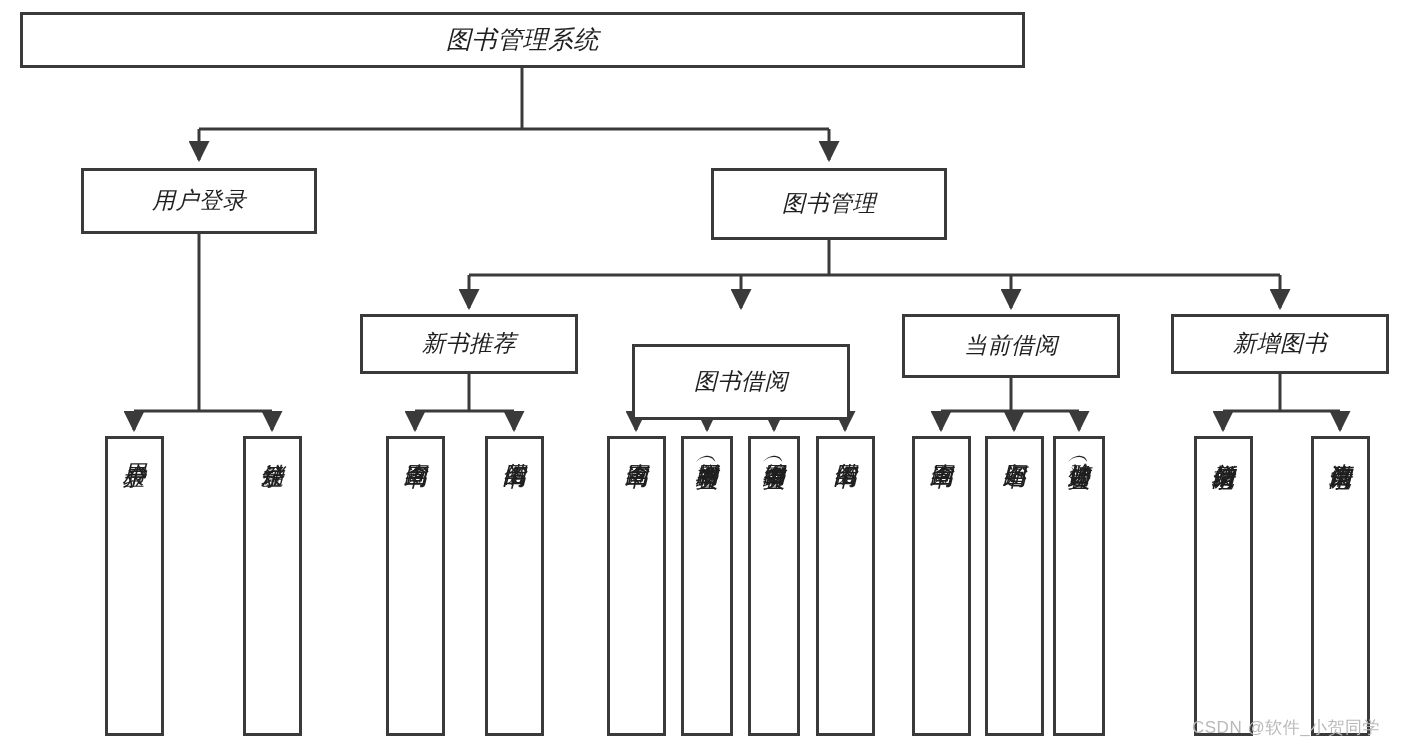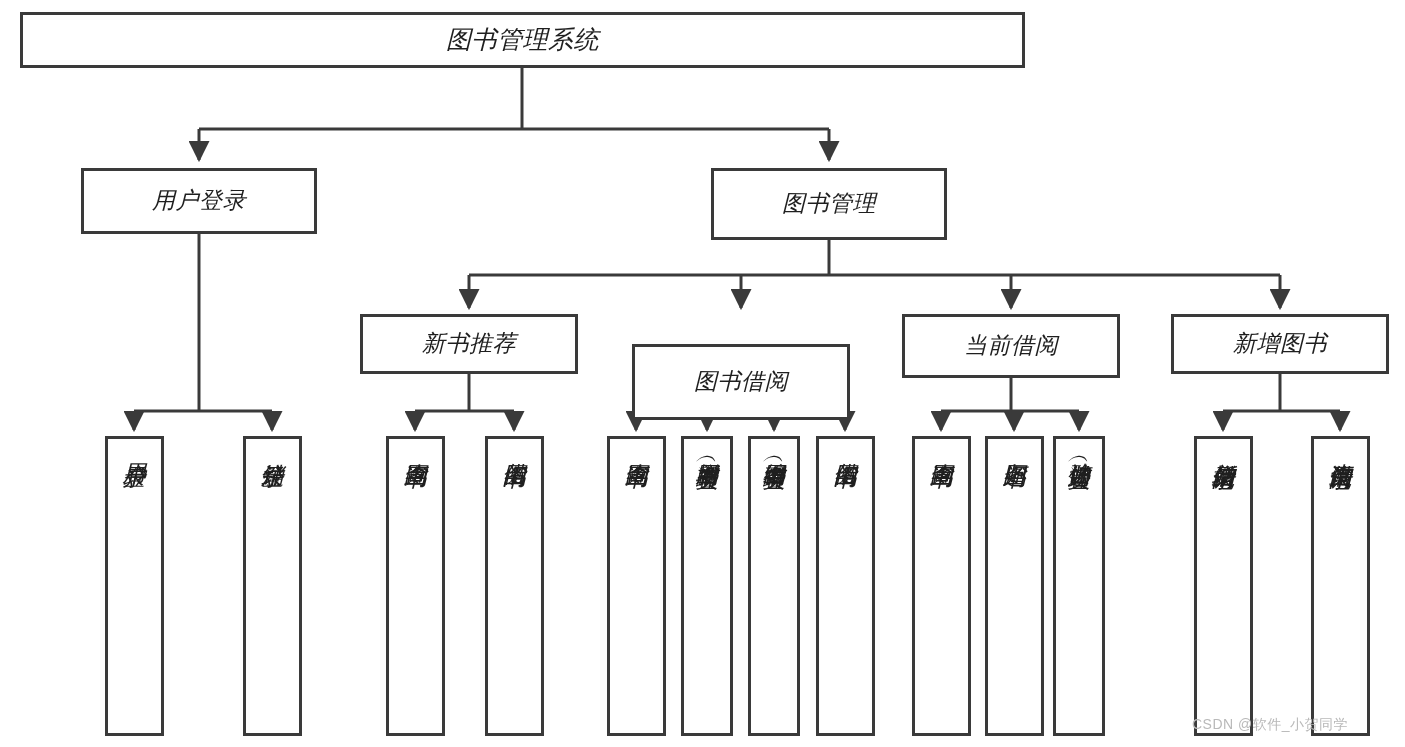--- a/index.html
+++ b/index.html
@@ -57,21 +57,21 @@
     font-size: 23px;
     line-height: 1.05;
     letter-spacing: 1px;
     white-space: nowrap;
   }
   .node.leaf.tall .label {
     font-size: 22px;
   }
   .watermark {
     position: absolute;
-    font-size: 14px;
+    font-size: 17px;
     color: #b9b9b9;
     white-space: nowrap;
     letter-spacing: 0.5px;
   }
 </style>
 </head>
 <body>
 
 <div id="canvas">
 

